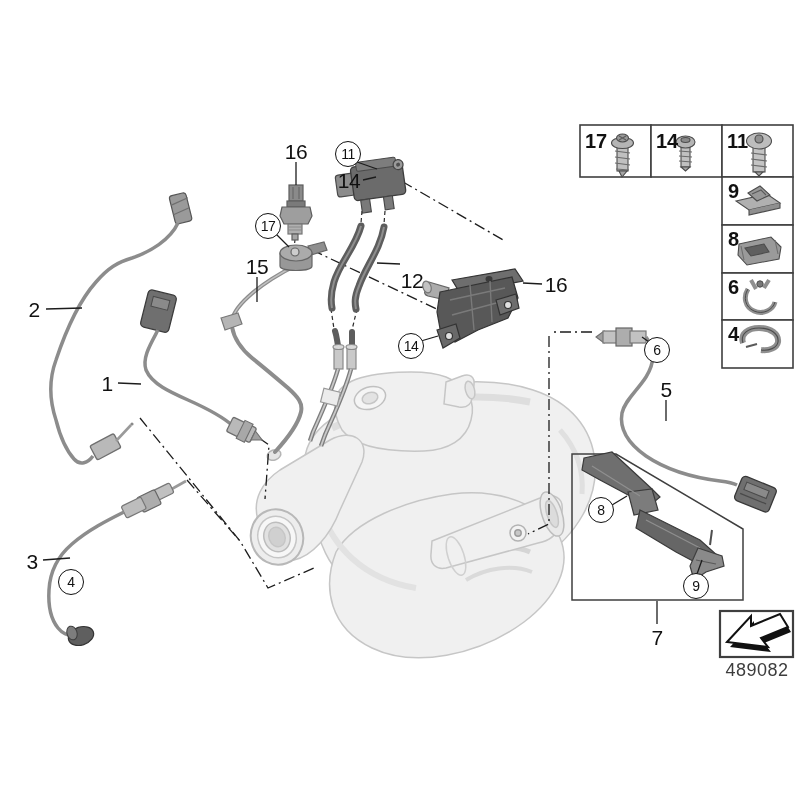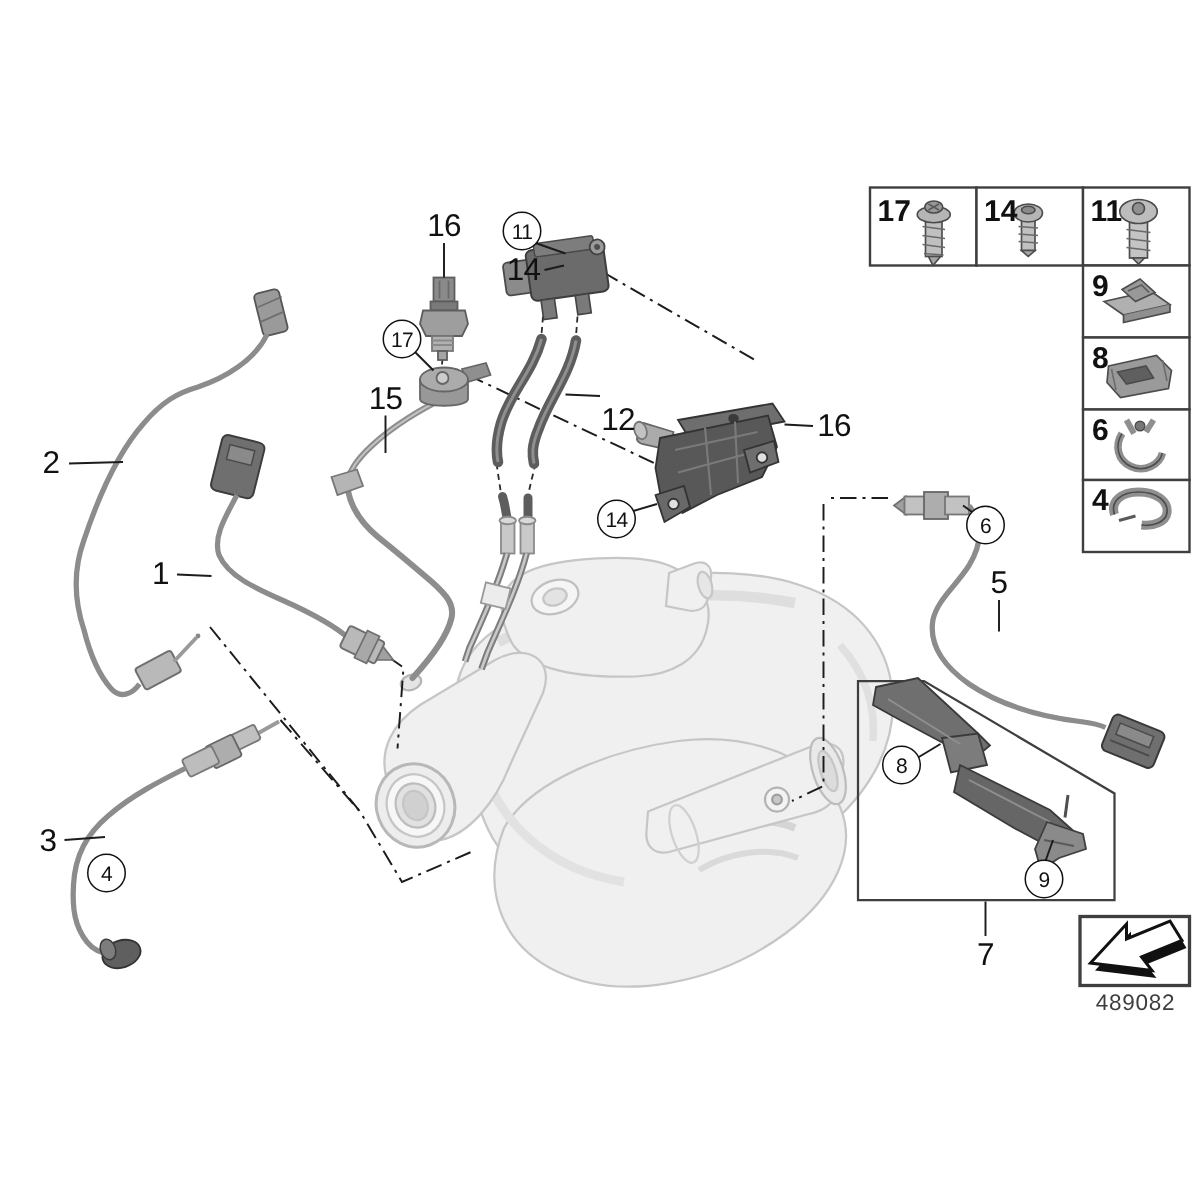--- a/index.html
+++ b/index.html
@@ -5,21 +5,21 @@
   html,body{margin:0;padding:0;background:#fff;}
   .stage{position:relative;width:800px;height:800px;background:#fff;overflow:hidden;
          font-family:"Liberation Sans",sans-serif;color:#111;}
   .stage svg{position:absolute;left:0;top:0;}
   .co{position:absolute;transform:translate(-50%,-50%);font-weight:normal;font-size:21px;
       line-height:1;color:#111;letter-spacing:-0.5px;cursor:pointer;}
   .co.circ{width:24px;height:24px;border:1.7px solid #111;border-radius:50%;
       background:#fff;font-size:14px;display:flex;align-items:center;justify-content:center;}
   .tnum{position:absolute;font-weight:bold;font-size:20px;line-height:1;color:#111;cursor:pointer;}
   .doccode{position:absolute;left:718px;top:660px;width:78px;text-align:center;
-      font-size:15px;color:#3d3d3d;letter-spacing:0.5px;}
+      font-size:18px;color:#3d3d3d;letter-spacing:0.5px;}
 </style>
 </head>
 <body>
 
 <div class="stage">
 
 <svg width="800" height="800" viewBox="0 0 800 800">
 
   <g fill="#f0f0f0" stroke="#c6c6c6" stroke-width="1.5">
     <path d="M310,492 C296,462 306,432 340,414 C392,386 480,372 533,390 C570,402 592,428 595,462 C598,498 578,534 540,560 C492,592 408,606 362,588 C328,575 316,540 310,492 Z"></path>

